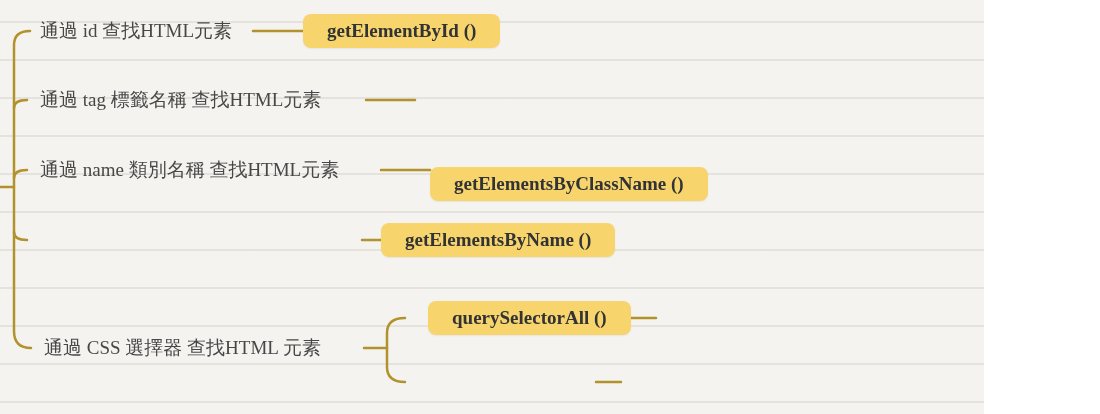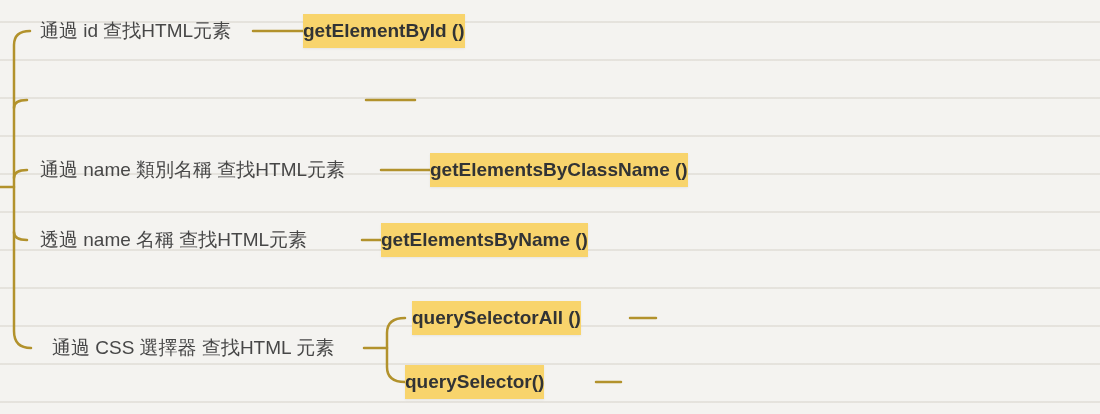--- a/index.html
+++ b/index.html
@@ -1,28 +1,28 @@
 <!DOCTYPE html>
 <html style="--bg: #f4f3f0; --node-fill: #f8d46c; --node-text: #313335; --label-text: #474747; --connector: #b2922c;"><head>
 <meta charset="utf-8">
 <style>
   html,body { margin:0; padding:0; }
   .canvas {
     position: relative;
-    width: 1100px;
+    width: 984px;
     height: 414px;
     overflow: hidden;
     background-color: var(--bg, #f4f3f0);
     background-image: repeating-linear-gradient(
       to bottom,
       rgba(0,0,0,0) 0px, rgba(0,0,0,0) 21px,
       rgba(176,168,152,0.22) 21px, rgba(176,168,152,0.22) 23px,
       rgba(0,0,0,0) 23px, rgba(0,0,0,0) 38px
     );
-    font-family: Liberation Sans, sans-serif;
+    font-family: Liberation Serif, serif;
   }
   .connector-layer {
     position: absolute;
     left: 0; top: 0;
     pointer-events: none;
   }
   .connector-layer path {
     fill: none;
     stroke: var(--connector, #b2922c);
     stroke-width: 2.5;
@@ -35,22 +35,22 @@
     color: var(--label-text, #474747);
     white-space: nowrap;
   }
   .node {
     position: absolute;
     background: var(--node-fill, #f8d46c);
     color: var(--node-text, #313335);
     font-size: 19px;
     line-height: 24px;
     font-weight: bold;
-    padding: 5px 0;
-    border-radius: 0;
+    padding: 5px 24px;
+    border-radius: 8px;
     white-space: nowrap;
     box-shadow: 0 1px 2px rgba(0,0,0,0.06);
   }
 </style>
 </head>
 <body>
 
 <div class="canvas">
 
   <svg class="connector-layer" width="1100" height="414" viewBox="0 0 1100 414">
@@ -71,24 +71,23 @@
     <path d="M364 348 H387"></path>
     <path d="M405 318 Q387 318 387 333 L387 367 Q387 382 405 382"></path>
 
     <path d="M630 318 H656"></path>
     <path d="M596 382 H621"></path>
   </svg>
 
   <div class="label" style="left:40px; top:19px">通過 id 查找HTML元素</div>
   <div class="node" style="left:303px; top:14px">getElementById ()</div>
 
+  <div class="label" style="left:40px; top:88px">通過 tag 標籤名稱 查找HTML元素</div>
 
   <div class="label" style="left:40px; top:158px">通過 name 類別名稱 查找HTML元素</div>
-  <div class="node" style="left:430px; top:153px">getElementsByClassName ()</div>
+  <div class="node" style="left:430px; top:167px">getElementsByClassName ()</div>
 
-  <div class="label" style="left:40px; top:228px">透過 name 名稱 查找HTML元素</div>
   <div class="node" style="left:381px; top:223px">getElementsByName ()</div>
 
-  <div class="label" style="left:52px; top:336px">通過 CSS 選擇器 查找HTML 元素</div>
-  <div class="node" style="left:412px; top:301px">querySelectorAll ()</div>
-  <div class="node" style="left:405px; top:365px">querySelector()</div>
+  <div class="label" style="left:44px; top:336px">通過 CSS 選擇器 查找HTML 元素</div>
+  <div class="node" style="left:428px; top:301px">querySelectorAll ()</div>
 
 </div>
 
 </body></html>

